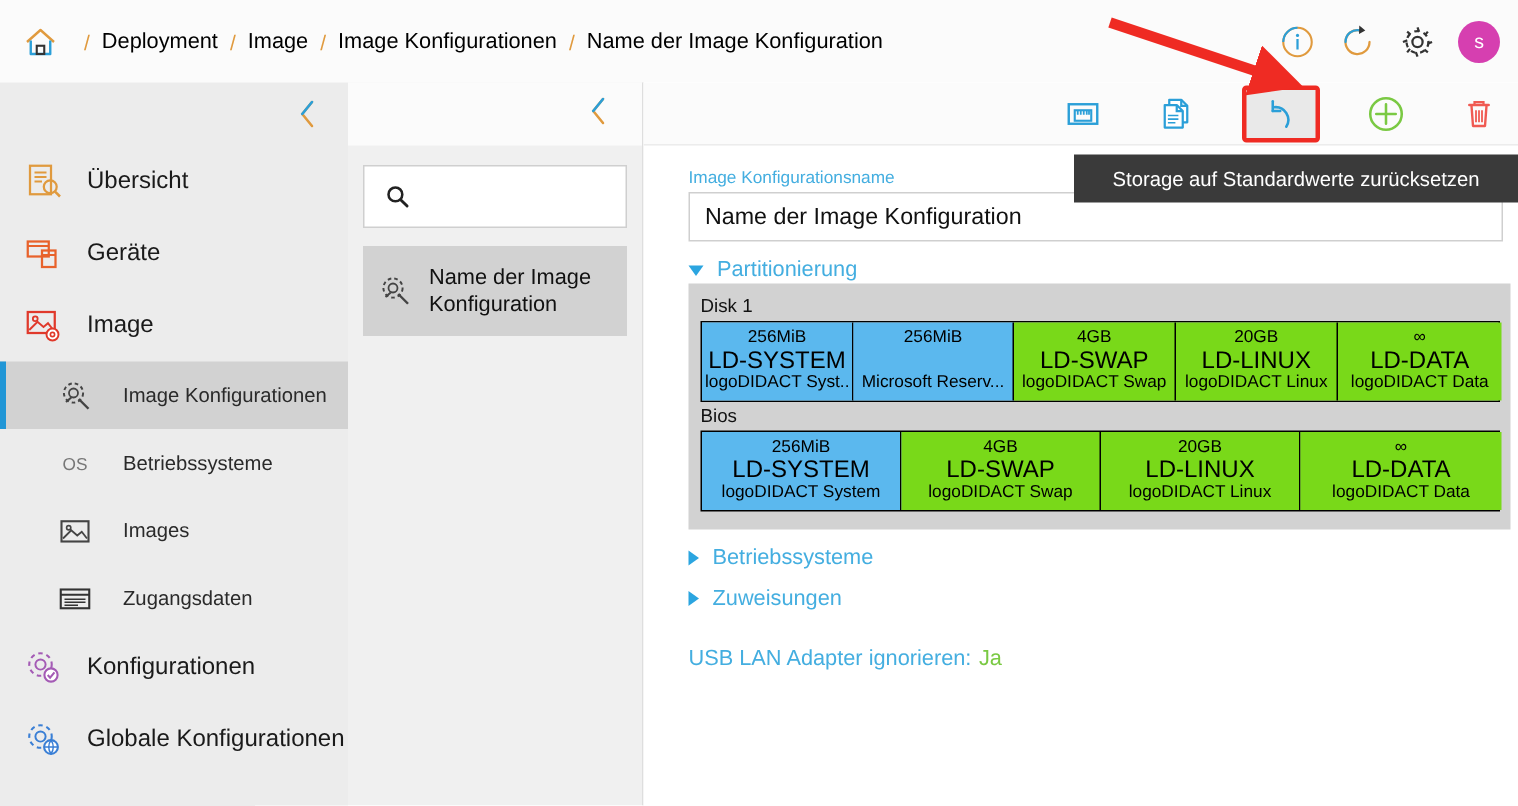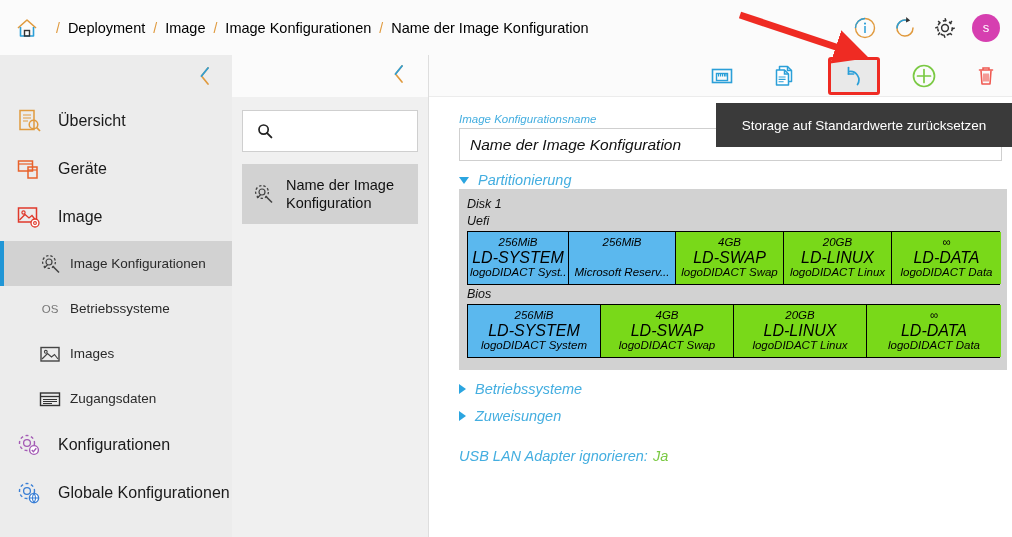--- a/index.html
+++ b/index.html
@@ -61,21 +61,21 @@
     font-size: 16px; color: #1a1a1a;
     position: relative;
   }
   .nav-item .ico { width: 30px; height: 30px; margin-right: 14px; display:flex; align-items:center; justify-content:center; flex: 0 0 30px;}
   .nav-sub {
     display: flex; align-items: center;
     height: 45px; padding-left: 38px;
     font-size: 13.5px; color: #2a2a2a;
     position: relative;
   }
-  .nav-sub .ico { width: 24px; height: 24px; margin-right: 8px; display:flex; align-items:center; justify-content:center; flex: 0 0 24px;}
+  .nav-sub .ico { width: 24px; height: 24px; margin-right: 20px; display:flex; align-items:center; justify-content:center; flex: 0 0 24px;}
   .nav-sub.active { background: #d2d2d2; }
   .nav-sub.active::before {
     content: ""; position: absolute; left: 0; top: 0;
     width: 4px; height: 100%; background: #2196d6;
   }
 
   
   .midpanel {
     position: absolute; left: 232px; top: 55px;
     width: 197px; height: 482px;
@@ -122,21 +122,21 @@
   .tb-btn {
     width: 36px; height: 34px;
     display: flex; align-items: center; justify-content: center;
   }
   .tb-btn.highlight {
     border: 3px solid #ef2b23;
     background: #e9e9e9;
     width: 52px; height: 38px;
     border-radius: 3px;
   }
-  .content-body { padding: 16px 10px 0 30px; position: relative; font-style: italic; }
+  .content-body { padding: 16px 10px 0 30px; position: relative; }
 
   .field-label { color: #44aee0; font-size: 11.5px; margin-bottom: 3px; }
   .field-input {
     border: 1px solid #cfcfcf; background: #ffffff;
     height: 33px; width: 543px;
     display: flex; align-items: center; padding-left: 10px;
     font-size: 15.5px; color: #111;
   }
 
   .accordion {
@@ -175,21 +175,21 @@
   .part .p-name { font-size: 16px; text-align: center; }
   .part .p-desc { font-size: 11.5px; white-space: nowrap; overflow: hidden; text-overflow: clip; }
 
   .usb-line { margin-top: 24px; font-size: 14.5px; color: #44aee0; }
   .usb-line .val { color: #7ac943; margin-left: 5px; }
 
   
   .tooltip {
     position: absolute;
     left: 716px; top: 103px;
-    width: 296px; height: 44px;
+    width: 296px; height: 32px;
     background: #3a3a3a; color: #ffffff;
     display: flex; align-items: center; justify-content: center;
     font-size: 13.5px;
     z-index: 40;
   }
 
   
   .arrow-overlay {
     position: absolute; left: 0; top: 0;
     width: 1012px; height: 537px;
@@ -450,21 +450,20 @@
       <div class="field-input">Name der Image Konfiguration</div>
 
       <div class="accordion">
         <span class="tri-down"></span>
         <span>Partitionierung</span>
       </div>
 
       <div class="disk-panel">
         <div class="disk-title">Disk 1</div>
         <div id="disk-host">
-            <div class="bus-label">Uefi</div>
             <div class="part-row">
               <div class="part" style="background: rgb(91, 184, 238); width: 101px; flex: 0 0 101px;">
                 <div class="p-size">256MiB</div>
                 <div class="p-name">LD-SYSTEM</div>
                 <div class="p-desc">logoDIDACT Syst...</div>
               </div>
               <div class="part" style="background: rgb(91, 184, 238); width: 107px; flex: 0 0 107px;">
                 <div class="p-size">256MiB</div>
                 <div class="p-name">&nbsp;</div>
                 <div class="p-desc">Microsoft Reserv...</div>

